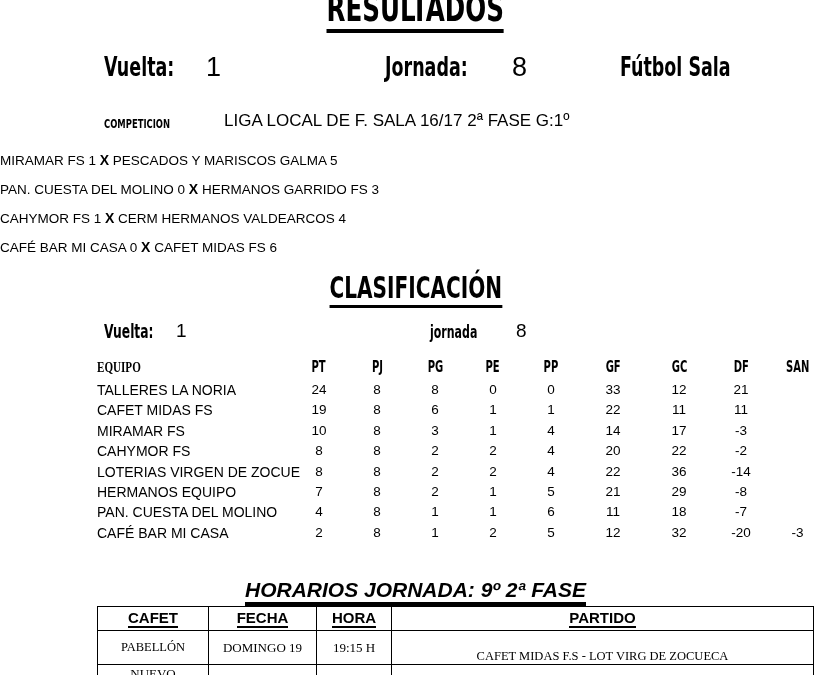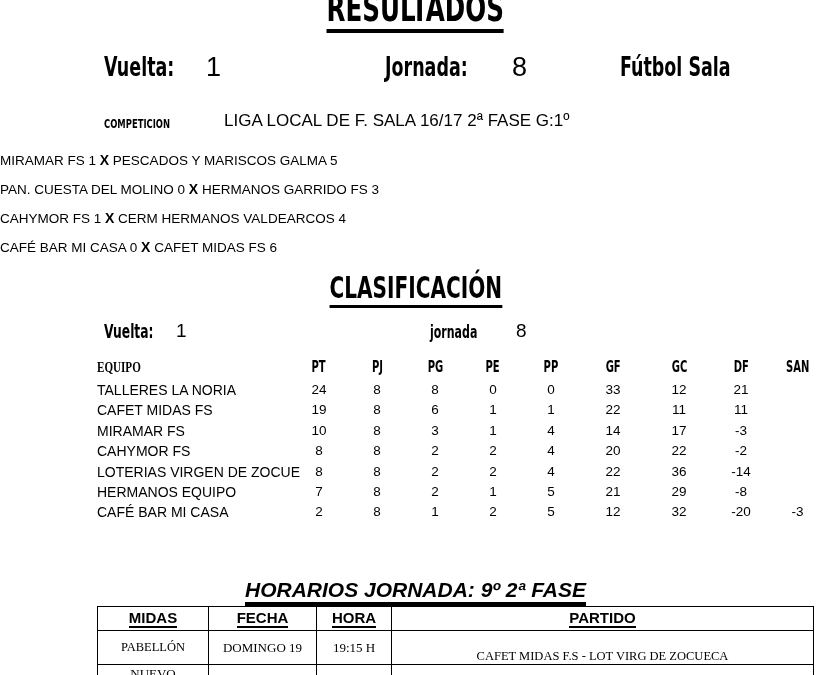--- a/index.html
+++ b/index.html
@@ -306,20 +306,32 @@
           <td>8</td>
           <td>2</td>
           <td>1</td>
           <td>5</td>
           <td>21</td>
           <td>29</td>
           <td>-8</td>
           <td></td>
         </tr>
         <tr>
+          <td class="team">PAN. CUESTA DEL MOLINO</td>
+          <td>4</td>
+          <td>8</td>
+          <td>1</td>
+          <td>1</td>
+          <td>6</td>
+          <td>11</td>
+          <td>18</td>
+          <td>-7</td>
+          <td></td>
+        </tr>
+        <tr>
           <td class="team">CAFÉ BAR MI CASA</td>
           <td>2</td>
           <td>8</td>
           <td>1</td>
           <td>2</td>
           <td>5</td>
           <td>12</td>
           <td>32</td>
           <td>-20</td>
           <td>-3</td>
@@ -335,21 +347,21 @@
 <div class="abs" id="schedule">
   <table>
     <colgroup>
       <col class="s-lugar">
         <col class="s-fecha">
         <col class="s-hora">
         <col class="s-partido">
     </colgroup>
     <thead>
       <tr>
-          <th><span>MIDAS</span></th>
+          <th><span>CAFET</span></th>
           <th><span>FECHA</span></th>
           <th><span>HORA</span></th>
           <th><span>PARTIDO</span></th>
         </tr>
     </thead>
     <tbody>
         <tr>
           <td class="lugar">PABELLÓN</td>
           <td class="fecha">DOMINGO 19</td>
           <td class="hora">19:15 H</td>

